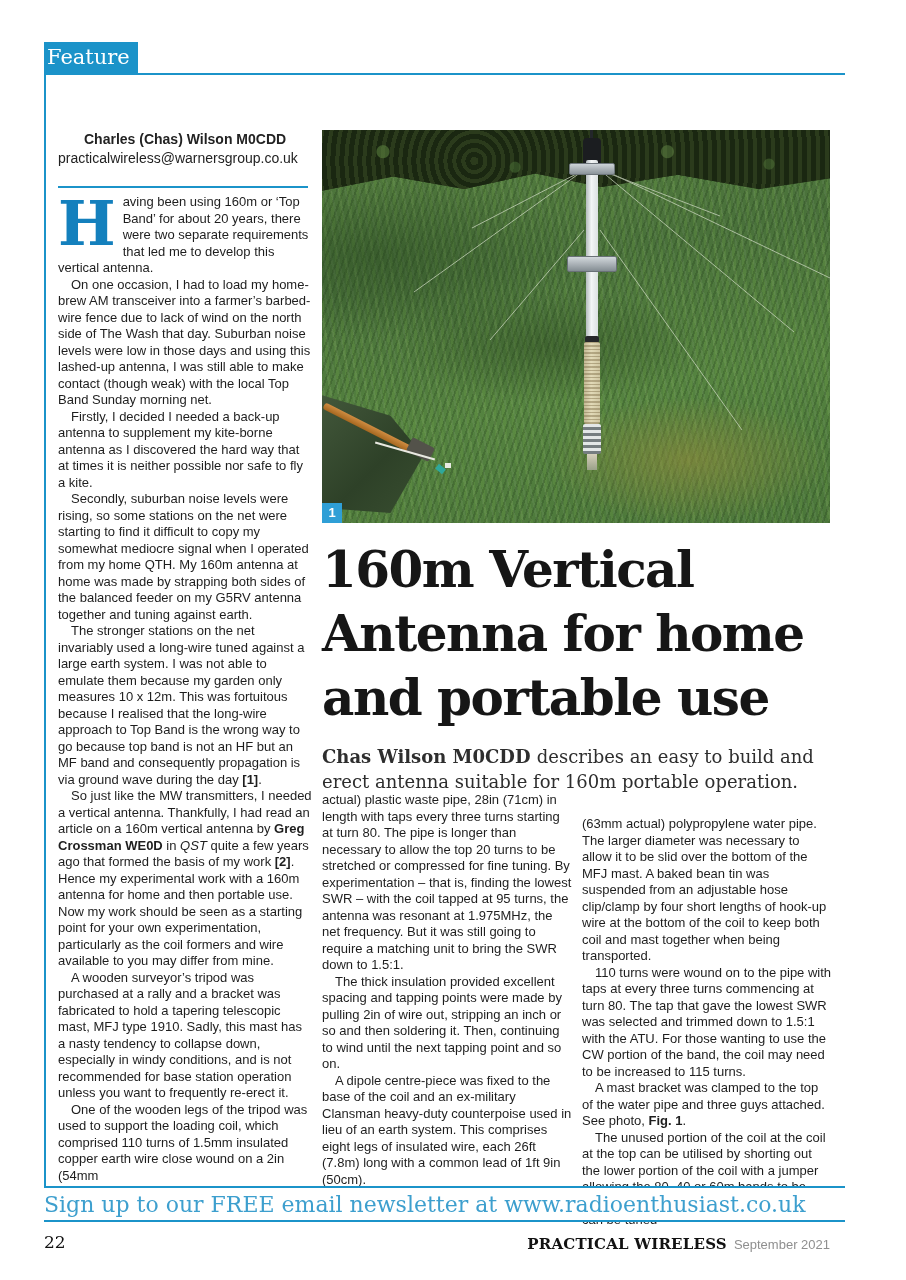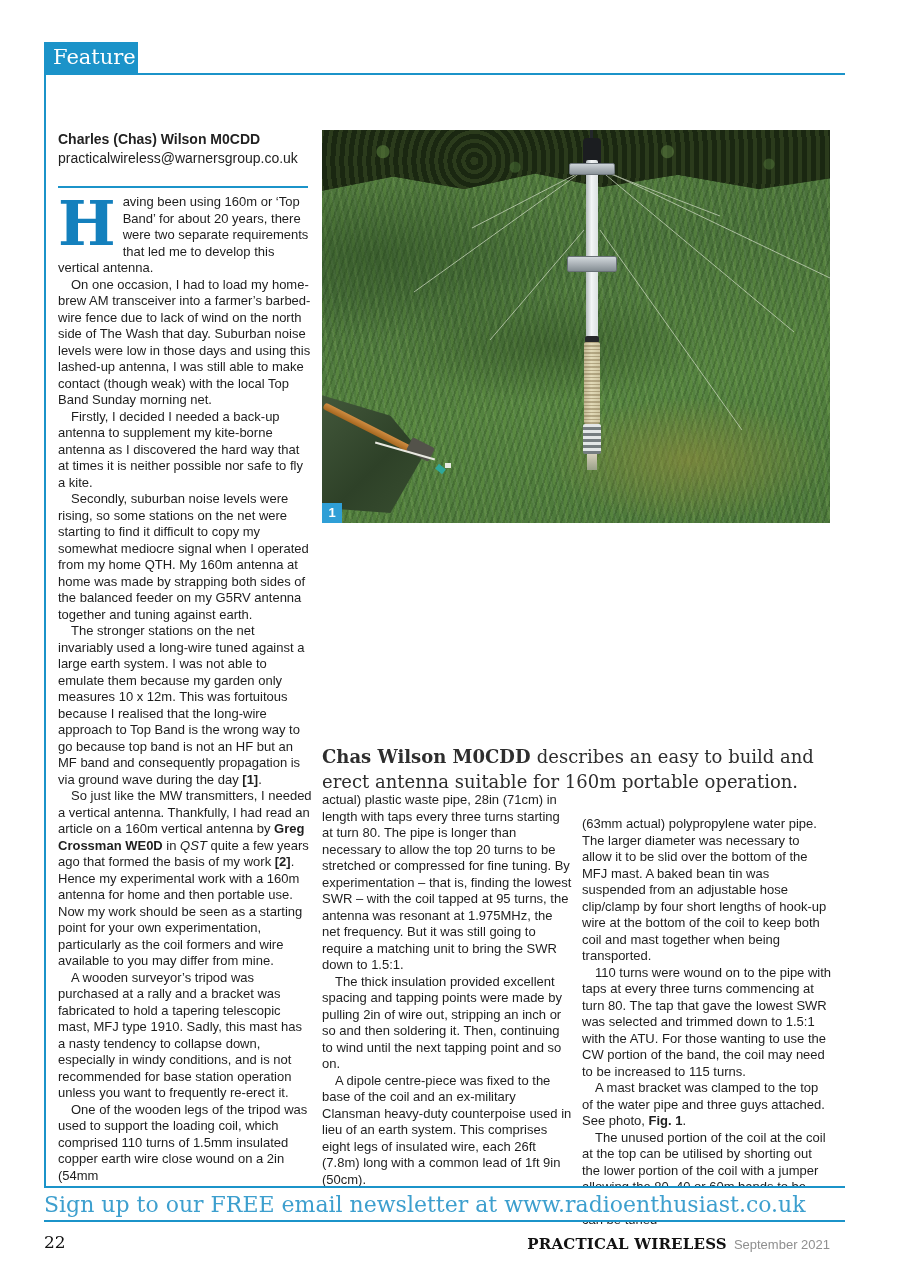--- a/index.html
+++ b/index.html
@@ -8,27 +8,27 @@
     --newsletter-blue:#3d9fce;
     --title-color:#161616;
   }
   *{margin:0;padding:0;box-sizing:border-box;}
   html,body{background:#ffffff;}
   body{font-family:"Liberation Sans",sans-serif;color:#1f1f1f;}
   .page{position:relative;width:906px;height:1280px;background:#fff;overflow:hidden;margin:0;}
 
   
   .feature-tab{position:absolute;left:44px;top:42px;width:94px;height:32px;background:var(--accent);
-    color:#fff;font-family:"DejaVu Serif",serif;font-size:21px;line-height:31px;padding-left:9px;}
+    color:#fff;font-family:"DejaVu Serif",serif;font-size:21px;line-height:31px;padding-left:3px;}
   .header-rule{position:absolute;left:44px;top:73px;width:801px;height:2px;background:var(--accent);}
   .left-rule{position:absolute;left:44px;top:73px;width:2px;height:1114px;background:var(--accent);}
 
   
   .author{position:absolute;left:58px;top:130px;width:255px;font-size:14px;line-height:19px;color:#222;}
-  .author-name{font-weight:bold;}
+  .author-name{font-weight:bold;margin-left:26px;}
   .author-rule{position:absolute;left:58px;top:186px;width:250px;height:2px;background:var(--accent);}
 
   
   .col{position:absolute;font-size:13px;line-height:16.5px;color:#1e1e1e;}
   .col1{left:58px;top:194px;width:254px;}
   .col2{left:322px;top:792px;width:250px;}
   .col3{left:582px;top:816px;width:250px;}
   .body-p{margin:0;}
   .body-p.indent{text-indent:13px;}
   .b{font-weight:bold;}
@@ -153,20 +153,25 @@
       <p class="body-p indent"><span>On one occasion, I had to load my home-brew AM transceiver into a farmer’s barbed-wire fence due to lack of wind on the north side of The Wash that day. Suburban noise levels were low in those days and using this lashed-up antenna, I was still able to make contact (though weak) with the local Top Band Sunday morning net.</span></p>
       <p class="body-p indent"><span>Firstly, I decided I needed a back-up antenna to supplement my kite-borne antenna as I discovered the hard way that at times it is neither possible nor safe to fly a kite.</span></p>
       <p class="body-p indent"><span>Secondly, suburban noise levels were rising, so some stations on the net were starting to find it difficult to copy my somewhat mediocre signal when I operated from my home QTH. My 160m antenna at home was made by strapping both sides of the balanced feeder on my G5RV antenna together and tuning against earth.</span></p>
       <p class="body-p indent"><span>The stronger stations on the net invariably used a long-wire tuned against a large earth system. I was not able to emulate them because my garden only measures 10 x 12m. This was fortuitous because I realised that the long-wire approach to Top Band is the wrong way to go because top band is not an HF but an MF band and consequently propagation is via ground wave during the day </span><span class="b">[1]</span><span>.</span></p>
       <p class="body-p indent"><span>So just like the MW transmitters, I needed a vertical antenna. Thankfully, I had read an article on a 160m vertical antenna by </span><span class="b">Greg Crossman WE0D</span><span> in </span><span class="i">QST</span><span> quite a few years ago that formed the basis of my work </span><span class="b">[2]</span><span>. Hence my experimental work with a 160m antenna for home and then portable use.</span></p>
       <p class="body-p"><span>Now my work should be seen as a starting point for your own experimentation, particularly as the coil formers and wire available to you may differ from mine.</span></p>
       <p class="body-p indent"><span>A wooden surveyor’s tripod was purchased at a rally and a bracket was fabricated to hold a tapering telescopic mast, MFJ type 1910. Sadly, this mast has a nasty tendency to collapse down, especially in windy conditions, and is not recommended for base station operation unless you want to frequently re-erect it.</span></p>
       <p class="body-p indent"><span>One of the wooden legs of the tripod was used to support the loading coil, which comprised 110 turns of 1.5mm insulated copper earth wire close wound on a 2in (54mm</span></p>
     </div>
 
+  <div class="title">
+    <div>160m Vertical</div>
+    <div>Antenna for home</div>
+    <div>and portable use</div>
+  </div>
 
   <div class="standfirst"><span class="b">Chas Wilson M0CDD </span><span>describes an easy to build and erect antenna suitable for 160m portable operation.</span></div>
 
   <div class="col col2">
       <p class="body-p"><span>actual) plastic waste pipe, 28in (71cm) in length with taps every three turns starting at turn 80. The pipe is longer than necessary to allow the top 20 turns to be stretched or compressed for fine tuning. By experimentation – that is, finding the lowest SWR – with the coil tapped at 95 turns, the antenna was resonant at 1.975MHz, the net frequency. But it was still going to require a matching unit to bring the SWR down to 1.5:1.</span></p>
       <p class="body-p indent"><span>The thick insulation provided excellent spacing and tapping points were made by pulling 2in of wire out, stripping an inch or so and then soldering it. Then, continuing to wind until the next tapping point and so on.</span></p>
       <p class="body-p indent"><span>A dipole centre-piece was fixed to the base of the coil and an ex-military Clansman heavy-duty counterpoise used in lieu of an earth system. This comprises eight legs of insulated wire, each 26ft (7.8m) long with a common lead of 1ft 9in (50cm).</span></p>
       <p class="body-p indent"><span>The approach for the /P variant was to wind the coil on 40in (120cm) of 2.5in</span></p>
     </div>
   <div class="col col3">

